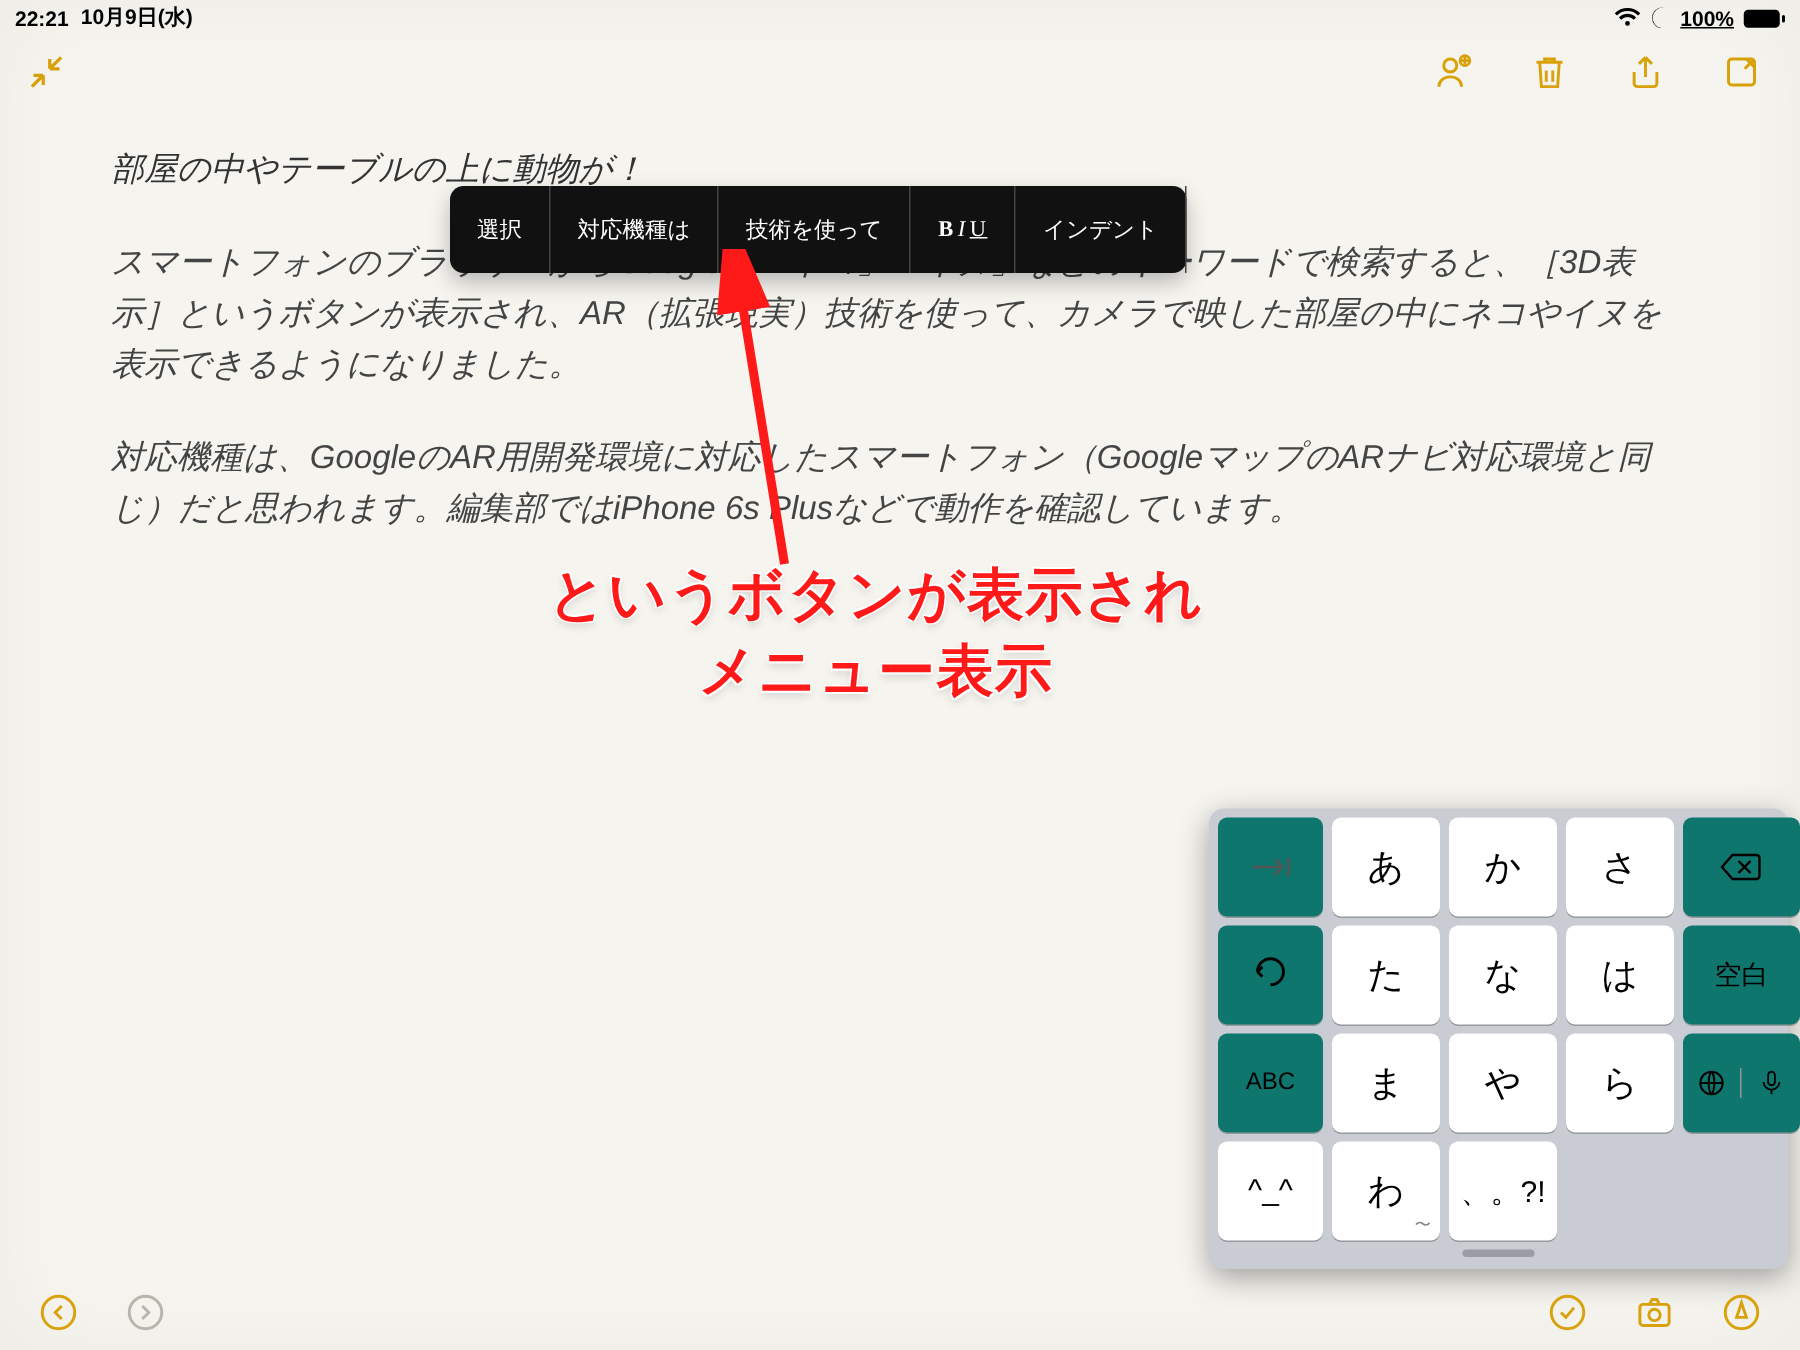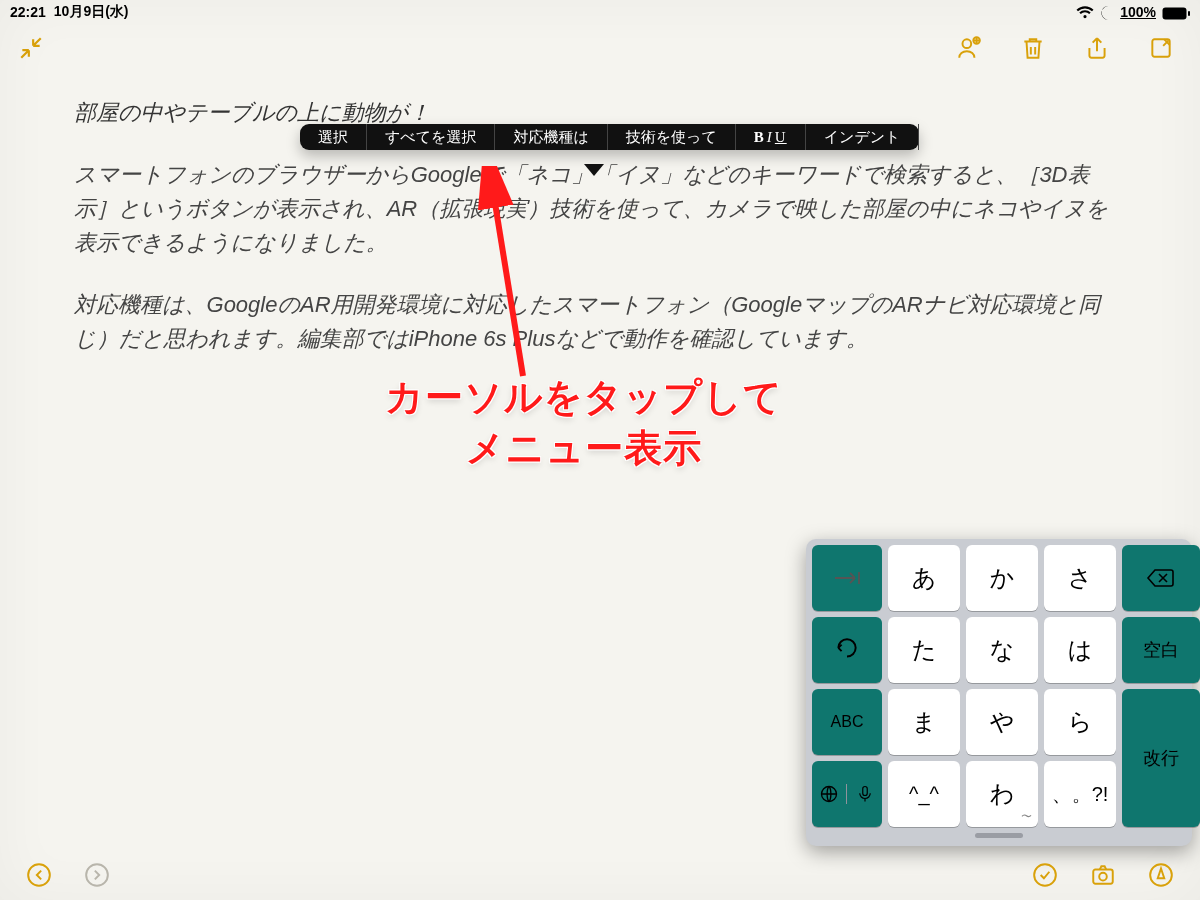--- a/index.html
+++ b/index.html
@@ -2,36 +2,36 @@
 <html><head>
 <meta charset="utf-8">
 <style>
   * { box-sizing: border-box; margin: 0; padding: 0; }
   html, body { width: 1200px; height: 900px; overflow: hidden; font-family: -apple-system, "Hiragino Sans", "Helvetica Neue", Arial, sans-serif; }
   body { background: #f5f4ef; position: relative; }
 
   
   .status-bar { height: 24px; display: flex; align-items: center; justify-content: space-between; padding: 0 10px; font-size: 14px; font-weight: 600; color: #000; }
   .status-left { display: flex; gap: 8px; align-items: center; }
-  .status-right { display: flex; gap: 6px; align-items: flex-end; text-decoration: underline; }
+  .status-right { display: flex; gap: 6px; align-items: center; text-decoration: underline; }
   .wifi-ico, .moon-ico, .batt-ico { display: inline-flex; }
 
   
   .toolbar { height: 48px; display: flex; align-items: center; justify-content: space-between; padding: 0 24px 0 16px; }
   .toolbar-left, .toolbar-right { display: flex; gap: 34px; align-items: center; }
   .tb-btn { width: 30px; height: 30px; display: inline-flex; align-items: center; justify-content: center; color: #d9a10a; cursor: pointer; }
   .tb-btn svg { width: 26px; height: 26px; }
 
   
   .note { padding: 24px 74px 0 74px; font-size: 22px; line-height: 1.55; color: #3a3a3a; position: relative; }
   .note p { margin-bottom: 28px; font-weight: 400; color:#444;font-style:italic; }
   .note .title { font-weight: 500; color:#333; }
 
   
-  .ctx-menu { position: absolute; left: 300px; top: 124px; background: #111; border-radius: 9px; display: flex; height: 26px; align-items: stretch; box-shadow: 0 6px 14px rgba(0,0,0,.25); }
+  .ctx-menu { position: absolute; left: 300px; top: 124px; background: #111; border-radius: 9px; display: flex; height: 58px; align-items: stretch; box-shadow: 0 6px 14px rgba(0,0,0,.25); }
   .ctx-item { color:#fff; font-size: 15px; padding: 0 18px; display:flex; align-items:center; border-right:1px solid #444; cursor:pointer; white-space:nowrap; }
   .ctx-item:last-child { border-right:none; }
   .ctx-item.biu { font-family: Georgia, serif; letter-spacing: 1px; }
   .ctx-item.biu .b { font-weight:700; }
   .ctx-item.biu .i { font-style:italic; margin:0 2px; }
   .ctx-item.biu .u { text-decoration:underline; }
   .ctx-tail { position:absolute; left:284px; top:40px; width:0; height:0; border-left:10px solid transparent; border-right:10px solid transparent; border-top:12px solid #111; }
 
   
   .annot { position:absolute; left:304px; top:372px; font-size:38px; font-weight:800; color:#ff1a1a; line-height:1.35; text-align:center; width:560px;
@@ -129,42 +129,41 @@
 </div>
 
 <div class="note">
   <p class="title">部屋の中やテーブルの上に動物が！</p>
   <p>スマートフォンのブラウザーからGoogleで「ネコ」「イヌ」などのキーワードで検索すると、［3D表示］というボタンが表示され、AR（拡張現実）技術を使って、カメラで映した部屋の中にネコやイヌを表示できるようになりました。</p>
   <p>対応機種は、GoogleのAR用開発環境に対応したスマートフォン（GoogleマップのARナビ対応環境と同じ）だと思われます。編集部ではiPhone 6s Plusなどで動作を確認しています。</p>
 </div>
 
 <div class="ctx-menu">
   <div class="ctx-item">選択</div>
-  <div class="ctx-item">すべてを選択</div>
   <div class="ctx-item">対応機種は</div>
   <div class="ctx-item">技術を使って</div>
   <div class="ctx-item biu">
       <span class="b">B</span>
       <span class="i">I</span>
       <span class="u">U</span>
     </div>
   <div class="ctx-item">インデント</div>
   <div class="ctx-tail"></div>
 </div>
 
 <svg class="arrow" width="120" height="220">
   <defs>
       <marker id="ah" markerWidth="12" markerHeight="12" refX="6" refY="3" orient="auto">
         <path d="M0 0 L12 3 L0 6 z" fill="#ff1a1a"></path>
       </marker>
     </defs>
   <line x1="48" y1="210" x2="15" y2="6" stroke="#ff1a1a" stroke-width="6" marker-end="url(#ah)"></line>
 </svg>
 <div class="annot">
-  <div>カーソルをタップして</div>
+  <div>というボタンが表示され</div>
   <div>メニュー表示</div>
 </div>
 
 <div class="kbd">
   <div class="kbd-grid">
 
     <div class="key fn light">
       <svg width="30" height="18" viewBox="0 0 30 18" stroke="#555" stroke-width="1.8" fill="none">
           <path d="M3 9h20m0 0-5-5m5 5-5 5M27 3v12"></path>
         </svg>
@@ -187,21 +186,20 @@
     </div>
     <div class="key">た</div>
     <div class="key">な</div>
     <div class="key">は</div>
     <div class="key fn">空白</div>
 
     <div class="key fn" style="font-size:16px">ABC</div>
     <div class="key">ま</div>
     <div class="key">や</div>
     <div class="key">ら</div>
-    <div class="key fn tall">改行</div>
 
     <div class="key fn globe-mic">
       <span>
           <svg width="20" height="20" viewBox="0 0 24 24" fill="none" stroke="#000" stroke-width="1.6">
             <circle cx="12" cy="12" r="9"></circle>
             <path d="M3 12h18M12 3c3 3 3 15 0 18M12 3c-3 3-3 15 0 18"></path>
           </svg>
         </span>
       <span>
           <svg width="18" height="20" viewBox="0 0 24 24" fill="none" stroke="#000" stroke-width="1.6">

